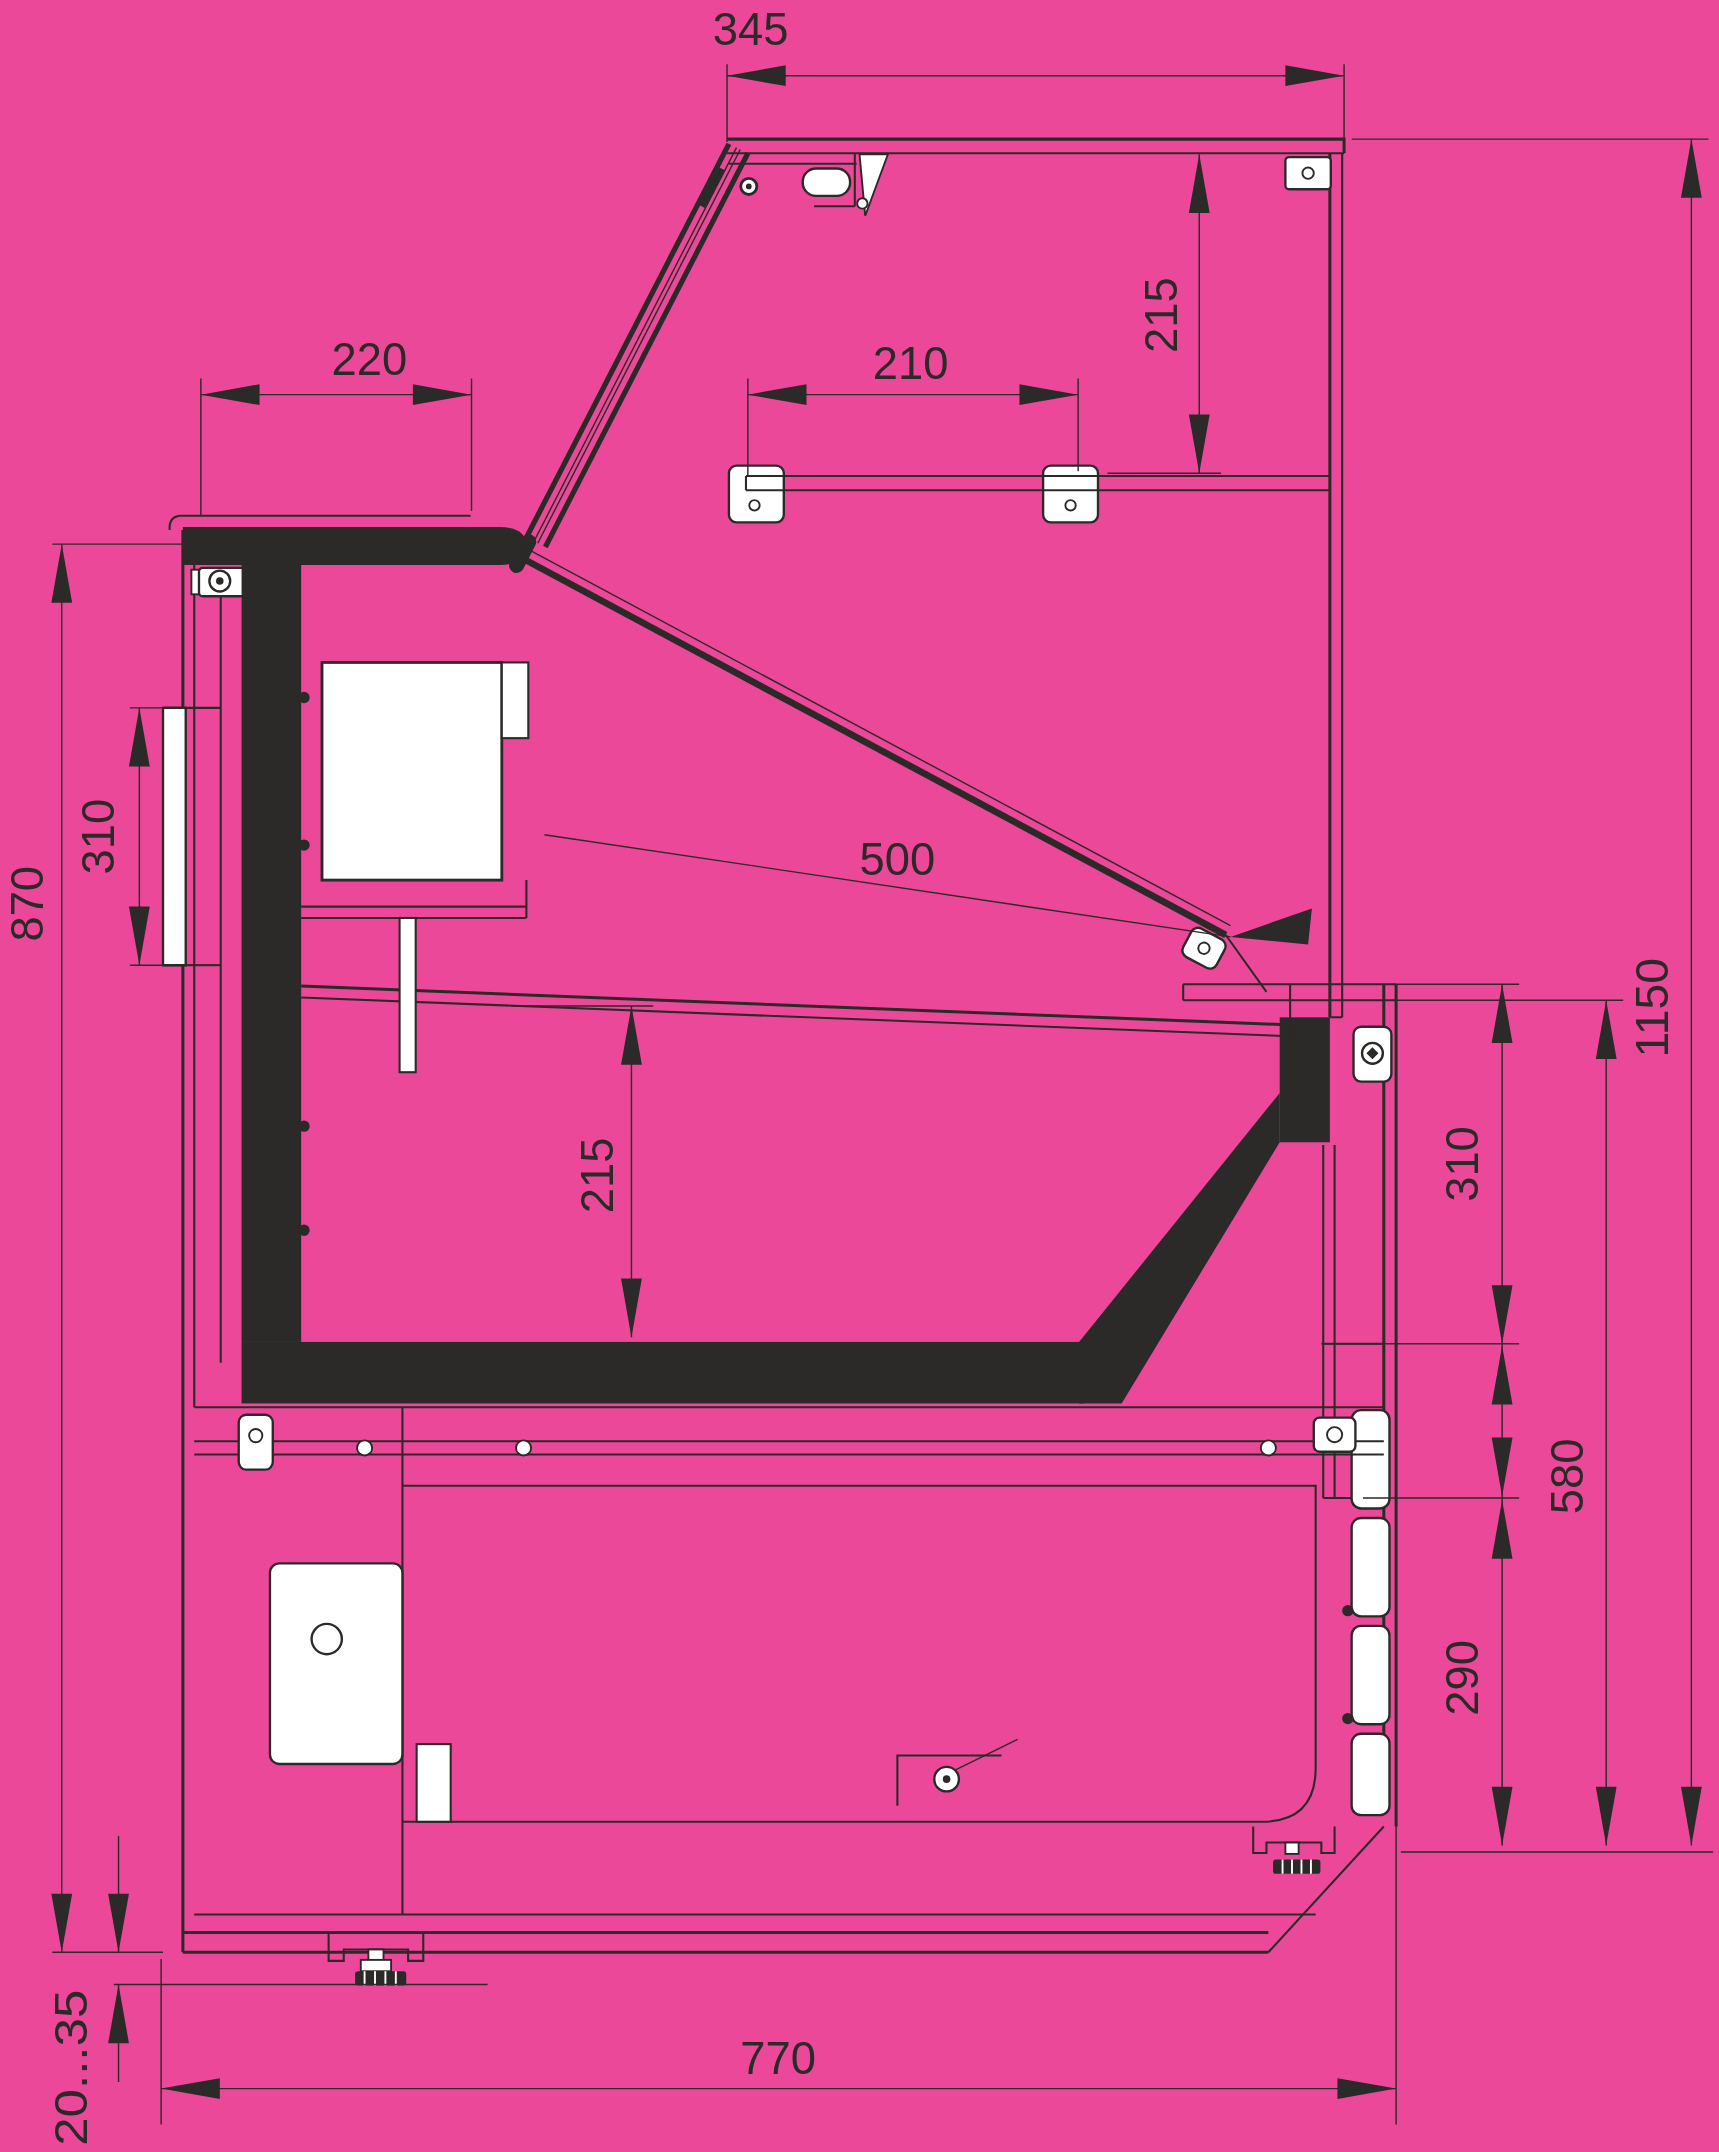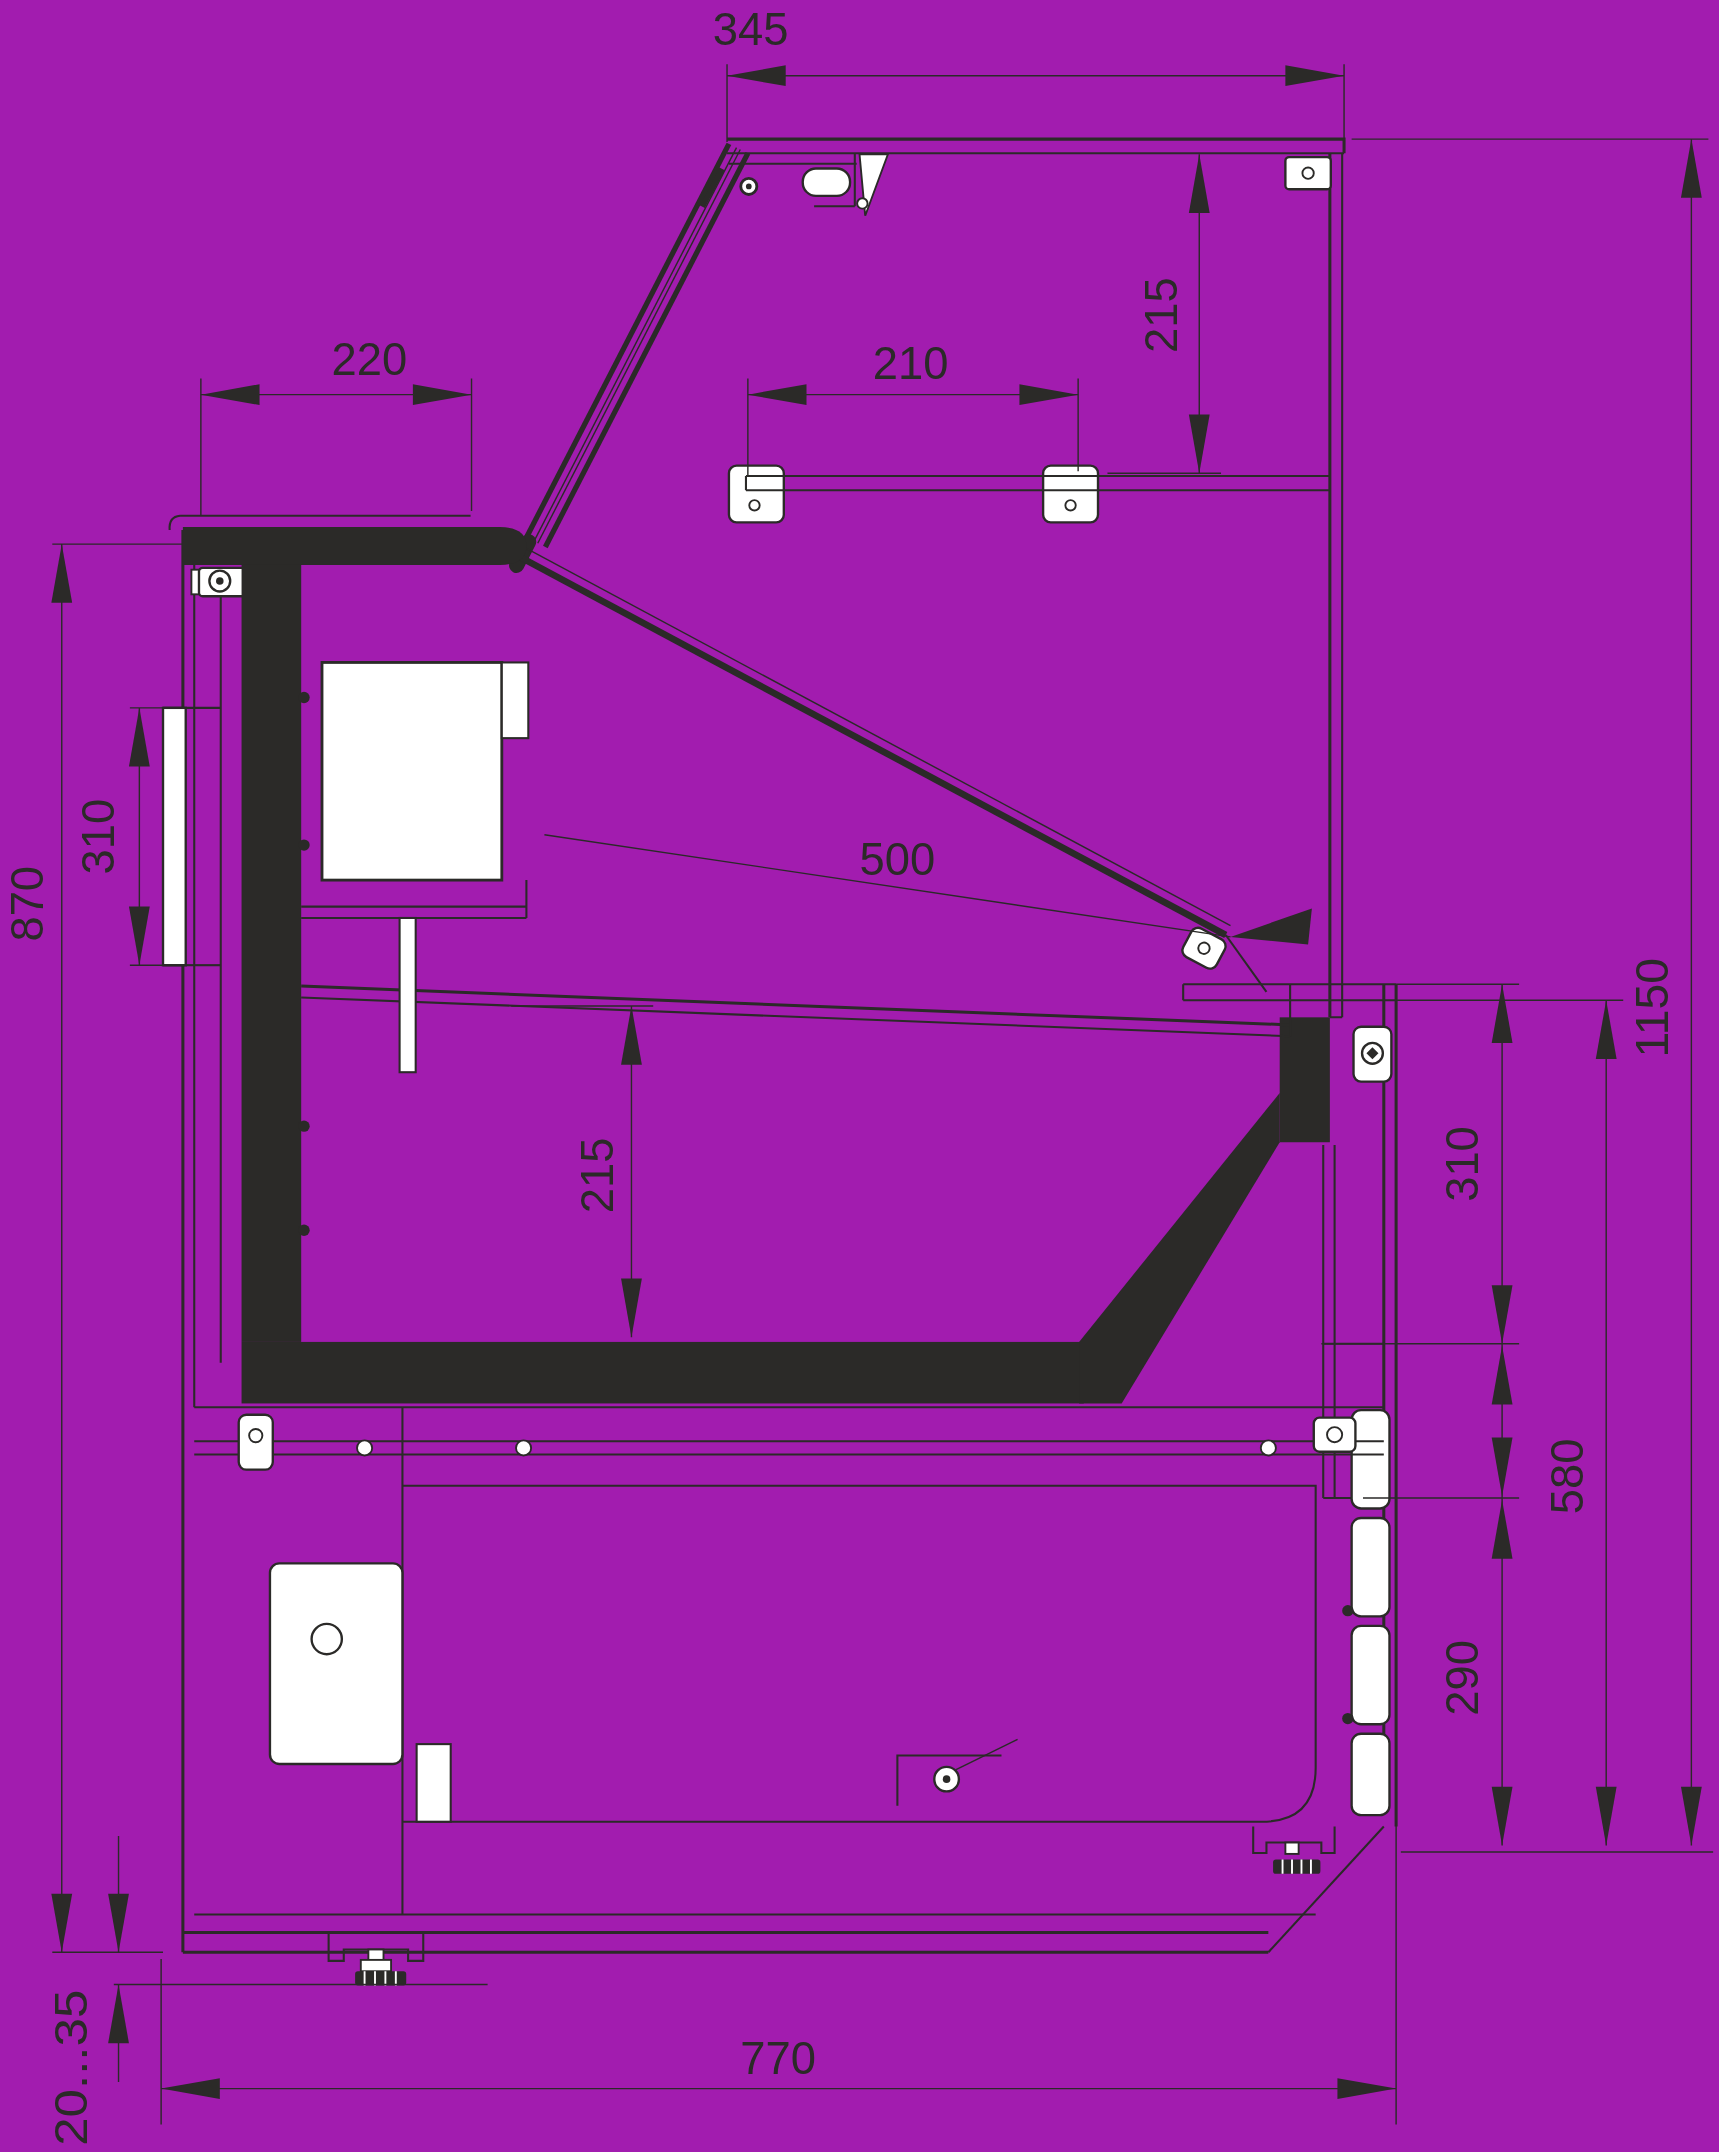--- a/index.html
+++ b/index.html
@@ -1,16 +1,16 @@
 <!DOCTYPE html>
 <html style="font-size:15px"><head>
 <meta charset="utf-8">
 <style>
   html,body{margin:0;padding:0;background:#ffffff;}
-  #stage{width:1720px;height:2152px;background:#a21caf;position:relative;}
+  #stage{width:1720px;height:2152px;background:#ec4899;position:relative;}
   svg{display:block;}
   .ln{stroke:#2b2a28;fill:none;stroke-linecap:butt;}
   .s1{stroke-width:1.5;}
   .s2{stroke-width:2.2;}
   .s3{stroke-width:3.2;}
   .s5{stroke-width:5.5;}
   .s8{stroke-width:8;}
   .blk{fill:#2b2a28;stroke:none;}
   .wht{fill:#ffffff;stroke:#2b2a28;}
   .dim{font-family:"Liberation Sans",sans-serif;font-size:48px;fill:#2b2a28;}

